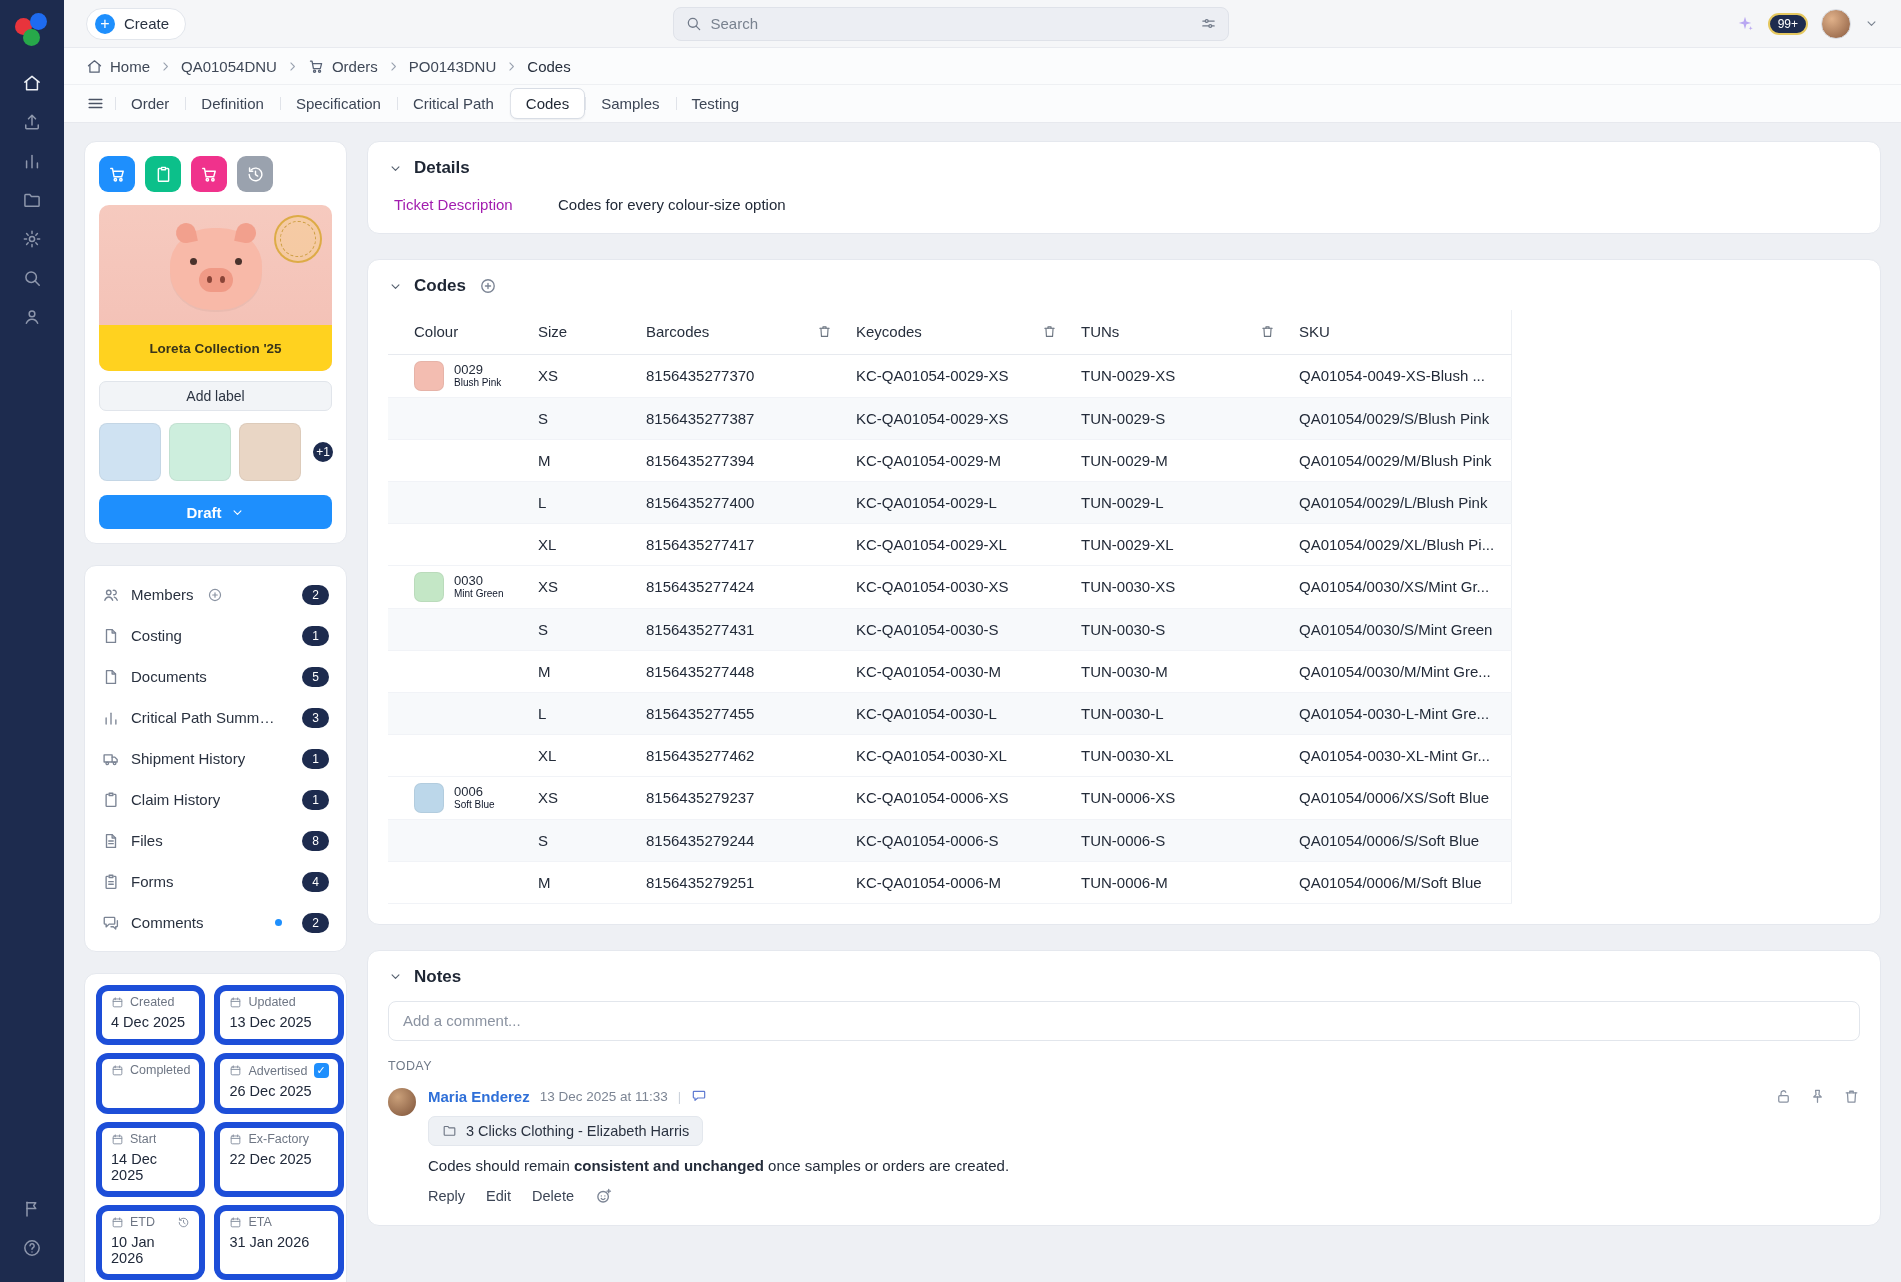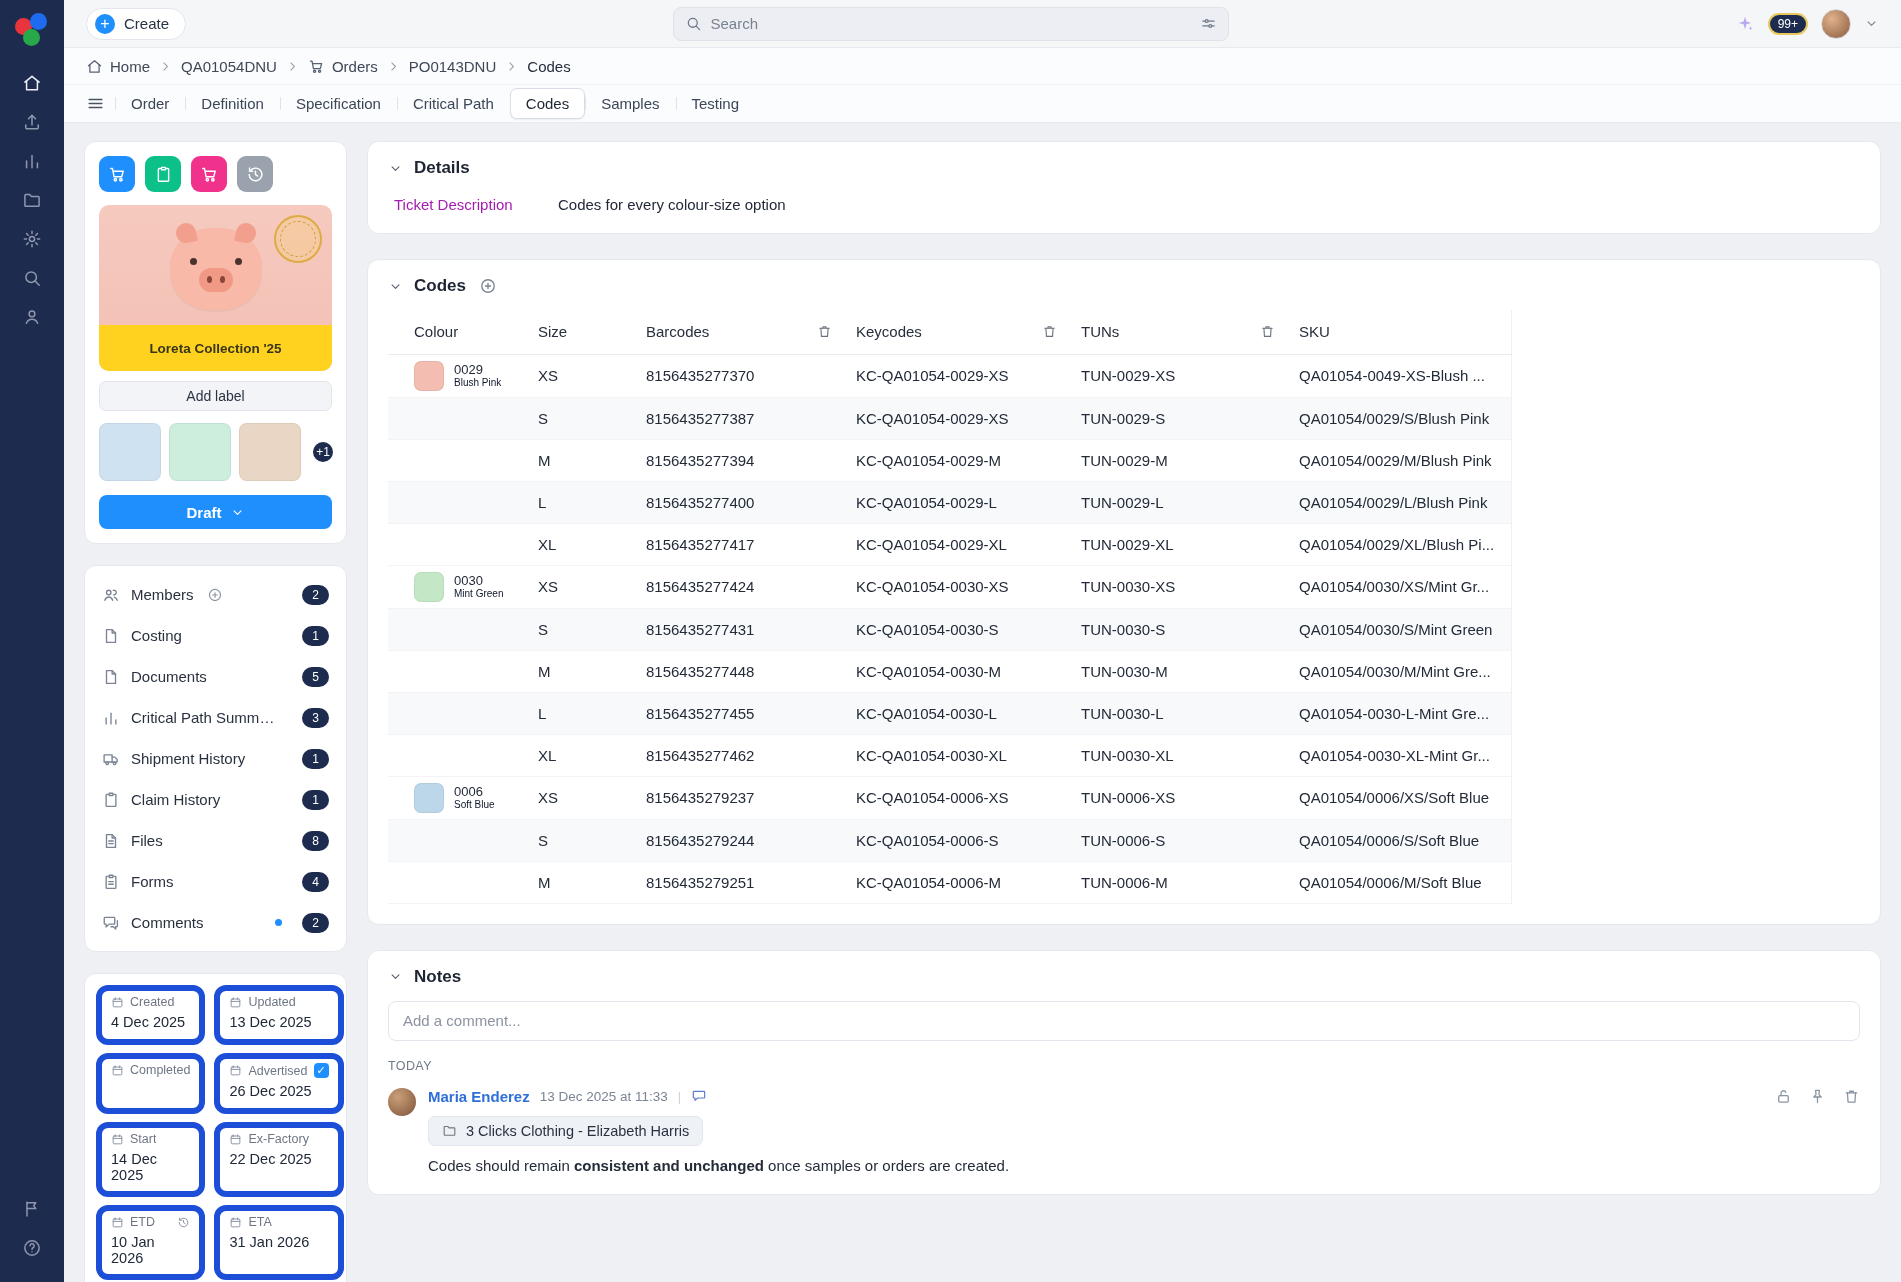--- a/index.html
+++ b/index.html
@@ -962,20 +962,34 @@
               </div>
               <div class="tag-chip">
                 <span class="ic" id="tagFolder">
                     <svg viewBox="0 0 24 24" fill="none" stroke="currentColor" stroke-width="1.8" stroke-linecap="round" stroke-linejoin="round">
                       <path d="M3.5 6.5a1 1 0 0 1 1-1h4.8l2 2.2h8.2a1 1 0 0 1 1 1v9.8a1 1 0 0 1-1 1h-15a1 1 0 0 1-1-1z"></path>
                     </svg>
                   </span>
                 <span>3 Clicks Clothing - Elizabeth Harris</span>
               </div>
               <div class="c-text"><span>Codes should remain </span><b>consistent and unchanged</b><span> once samples or orders are created.</span></div>
+              <div class="c-actions" id="cActions">
+                  <span class="c-action">Reply</span>
+                  <span class="c-action">Edit</span>
+                  <span class="c-action">Delete</span>
+                  <span class="ic emoji-add">
+                    <svg viewBox="0 0 24 24" fill="none" stroke="currentColor" stroke-width="1.8" stroke-linecap="round" stroke-linejoin="round">
+                      <circle cx="10.8" cy="13" r="7"></circle>
+                      <circle cx="8.4" cy="11.9" r="0.9" fill="currentColor" stroke="none"></circle>
+                      <circle cx="13.2" cy="11.9" r="0.9" fill="currentColor" stroke="none"></circle>
+                      <path d="M8.3 15.3c.7 1 1.5 1.5 2.5 1.5s1.8-.5 2.5-1.5"></path>
+                      <path d="M18.3 3.2v4.6M16 5.5h4.6"></path>
+                    </svg>
+                  </span>
+                </div>
             </div>
           </div>
         </section>
 
       </main>
     </div>
   </div>
 </div>
 
 </body></html>

